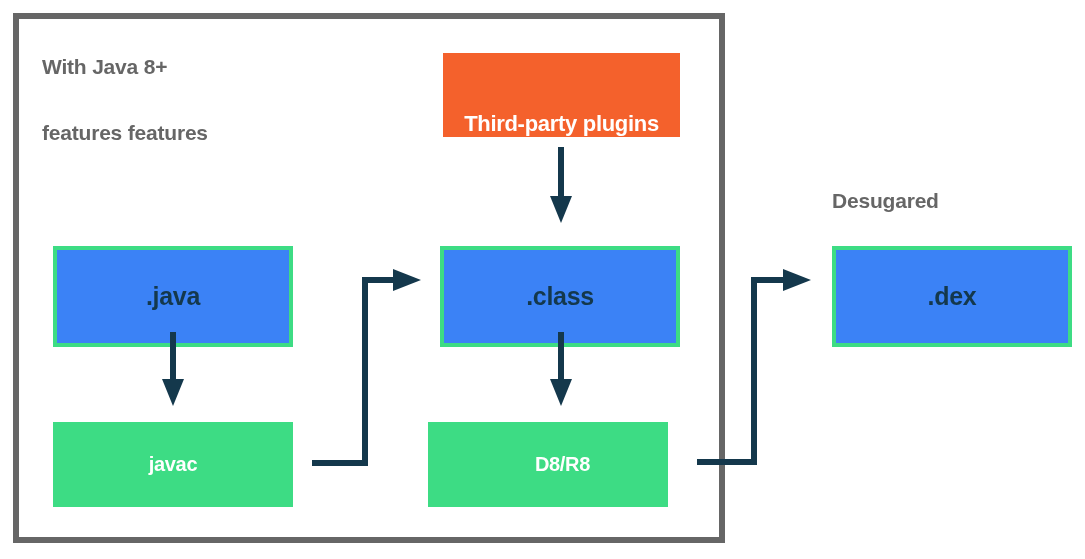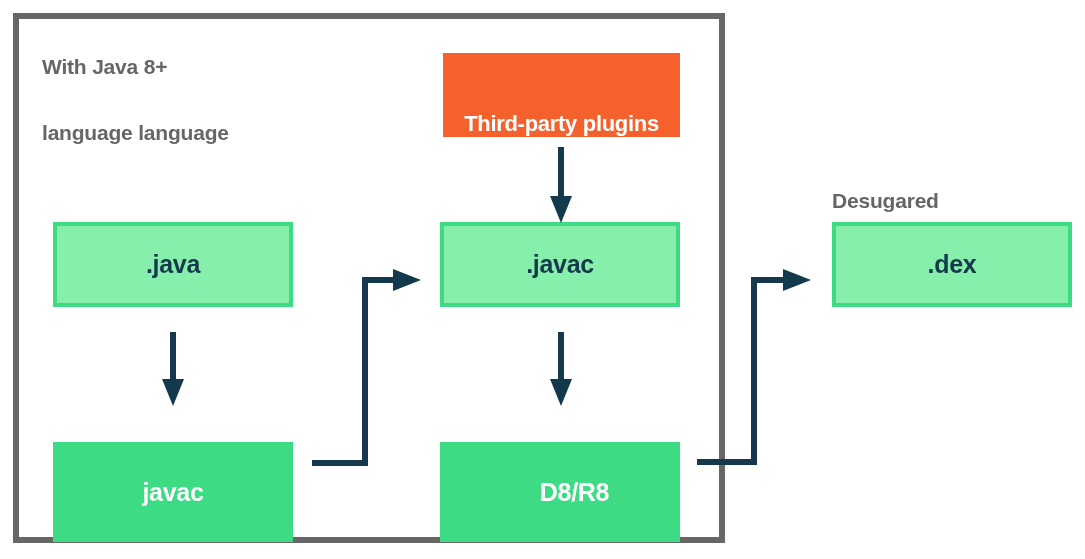--- a/index.html
+++ b/index.html
@@ -26,57 +26,57 @@
   }
   .box{
     position:absolute;display:flex;align-items:center;justify-content:center;
     font-weight:bold;box-sizing:border-box;letter-spacing:-0.3px;
   }
   .process{
     left:443px;top:53px;width:237px;height:84px;
     background:var(--orange);color:#ffffff;font-size:22px;align-items:flex-end;
   }
   .artifact{
-    border:4px solid var(--green);background:#86efac;
-    color:var(--navy);font-size:25px;width:240px;height:85px;top:222px;
+    border:4px solid var(--green);background:#3b82f6;
+    color:var(--navy);font-size:25px;width:240px;height:101px;top:246px;
   }
   .artifact.java{left:53px;}
   .artifact.class{left:440px;}
   .artifact.dex{left:832px;}
   .tool{
-    background:var(--green);color:#ffffff;font-size:25px;
-    width:240px;height:100px;top:422px;margin-top:20px;
+    background:var(--green);color:#ffffff;font-size:20px;
+    width:240px;height:85px;top:422px;
   }
   .tool.javac{left:53px;}
-  .tool.d8r8{left:440px;padding-left:29px;}
+  .tool.d8r8{left:428px;padding-left:29px;}
   .desugared{
     position:absolute;left:832px;top:189px;width:238px;
     color:var(--gray-text);font-weight:bold;font-size:21px;letter-spacing:-0.2px;
   }
   svg.connectors{position:absolute;left:0;top:0;pointer-events:none;}
   .edge{stroke:var(--navy);stroke-width:6;fill:none;stroke-linejoin:miter;}
   .head{fill:var(--navy);stroke:none;}
 </style>
 </head>
 <body>
 
 <div class="frame"></div>
 
 <div class="title"><span>With Java 8+</span><br>
-<span>language language</span></div>
+<span>features features</span></div>
 
 <div class="box process">
   <span>Third-party plugins</span>
 </div>
 
 <div class="box artifact java">
   <span>.java</span>
 </div>
 <div class="box artifact class">
-  <span>.javac</span>
+  <span>.class</span>
 </div>
 <div class="box artifact dex">
   <span>.dex</span>
 </div>
 
 <div class="box tool javac">
   <span>javac</span>
 </div>
 <div class="box tool d8r8">
   <span>D8/R8</span>

